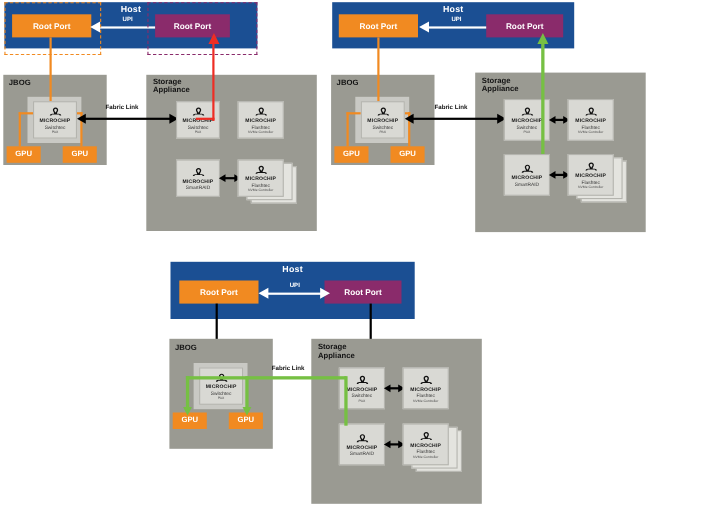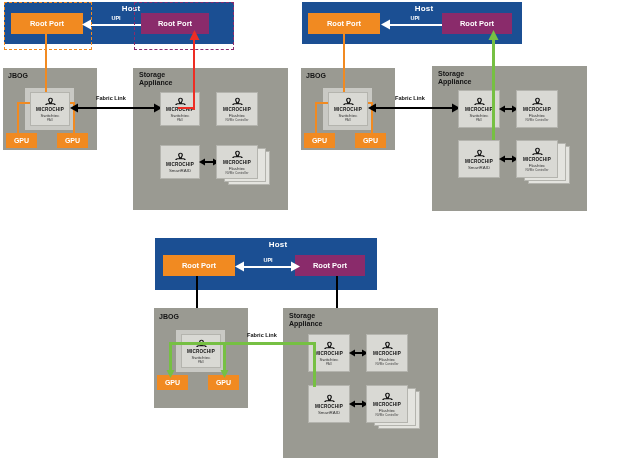--- a/index.html
+++ b/index.html
@@ -4,21 +4,21 @@
 <style>
   html,body{margin:0;padding:0;background:#ffffff;}
   body{width:639px;height:470px;position:relative;overflow:hidden;
        font-family:"Liberation Sans","DejaVu Sans",sans-serif;}
 
   .panel{position:absolute;}
 
   
   .host{position:absolute;background:#1B4F93;}
   .host-title{position:absolute;top:2px;left:0;width:100%;text-align:center;
-      color:#ffffff;font-weight:bold;font-size:8px;letter-spacing:.2px;padding-left:12px;}
+      color:#ffffff;font-weight:bold;font-size:8px;letter-spacing:.2px;}
   .rootport{position:absolute;display:flex;align-items:center;justify-content:center;
       color:#ffffff;font-weight:bold;font-size:7.5px;}
   .rp-orange{background:#F18A21;}
   .rp-purple{background:#8A2B6B;}
 
   .upi-label{position:absolute;color:#ffffff;font-size:5.5px;font-weight:bold;text-align:center;}
 
   
   .encl{position:absolute;background:#9A9A92;}
   .encl-title{position:absolute;color:#141414;font-weight:bold;font-size:7px;line-height:7.5px;}

